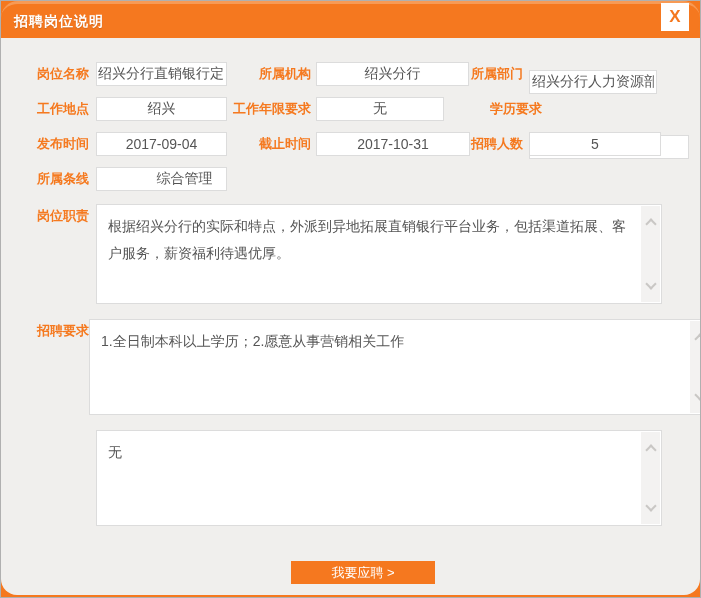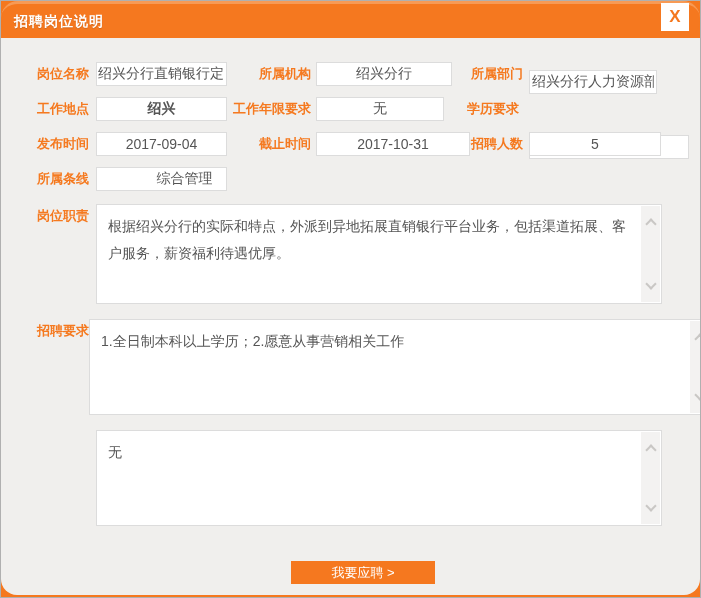--- a/index.html
+++ b/index.html
@@ -102,32 +102,32 @@
     <span class="title">招聘岗位说明</span>
   </div>
   <button class="close-btn">X</button>
 
   <div class="panel">
 
     <span class="lbl" style="left:8px;top:24px">岗位名称</span>
     <input class="inp ta-left" style="left: 95px; top: 24px; width: 131px;" value="绍兴分行直销银行定向生">
 
     <span class="lbl" style="left:230px;top:24px">所属机构</span>
-    <input class="inp" style="left: 315px; top: 24px; width: 136px;" value="绍兴分行">
+    <input class="inp" style="left: 315px; top: 24px; width: 153px;" value="绍兴分行">
 
     <span class="lbl" style="left:442px;top:24px">所属部门</span>
     <input class="inp" style="left: 528px; top: 32px; width: 128px;" value="绍兴分行人力资源部">
 
     <span class="lbl" style="left:8px;top:59px">工作地点</span>
-    <input class="inp" style="left: 95px; top: 59px; width: 131px; font-weight: bold;" value="绍兴">
+    <input class="inp" style="left: 95px; top: 59px; width: 131px;" value="绍兴">
 
     <span class="lbl" style="left:230px;top:59px">工作年限要求</span>
     <input class="inp" style="left: 315px; top: 59px; width: 128px;" value="无">
 
-    <span class="lbl" style="left:438px;top:59px">学历要求</span>
+    <span class="lbl" style="left:461px;top:59px">学历要求</span>
     <input class="inp" style="left: 528px; top: 73px; width: 160px; margin-top: 24px;" value="本科及以上">
 
     <span class="lbl" style="left:8px;top:94px">发布时间</span>
     <input class="inp" style="left: 95px; top: 94px; width: 131px;" value="2017-09-04">
 
     <span class="lbl" style="left:230px;top:94px">截止时间</span>
     <input class="inp" style="left: 315px; top: 94px; width: 154px;" value="2017-10-31">
 
     <span class="lbl" style="left:442px;top:94px">招聘人数</span>
     <input class="inp" style="left: 528px; top: 94px; width: 132px;" value="5">

